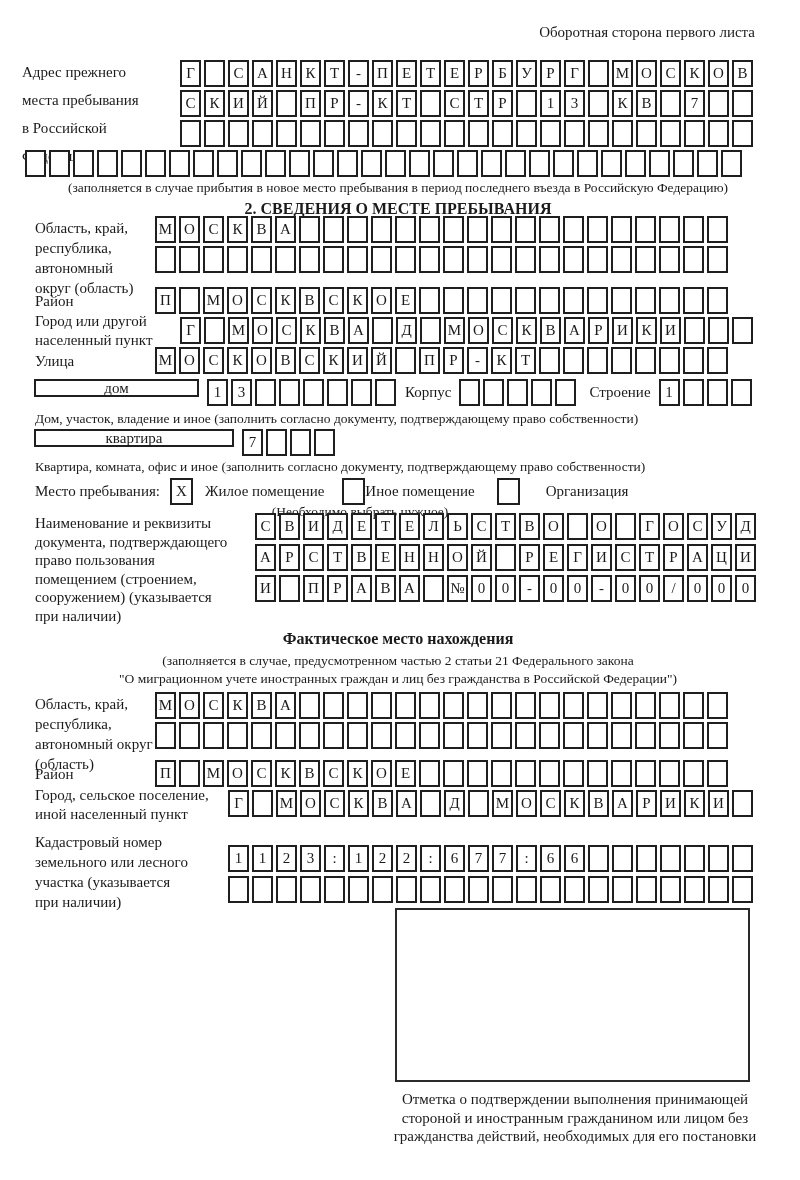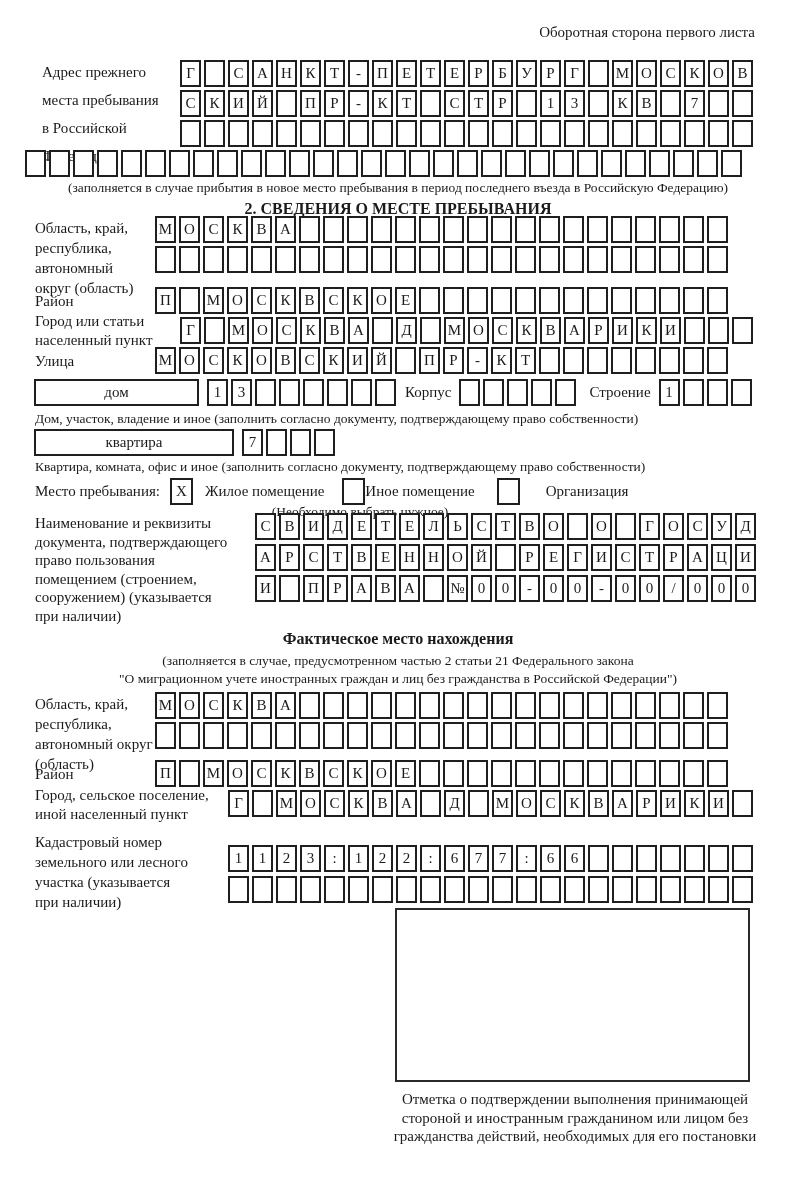--- a/index.html
+++ b/index.html
@@ -13,39 +13,39 @@
     box-sizing:border-box;display:inline-flex;align-items:center;justify-content:center;
     width:21px;height:27px;border:2px solid #1f1f1f;margin-right:3px;
     font-size:15px;flex:0 0 auto;background:#fff;
   }
   .lbl{font-size:15px;line-height:20px;}
   .lbl-lg{font-size:15px;line-height:28px;}
   .note{font-size:13.5px;}
   .center{width:796px;text-align:center;left:0;}
   .hdr{font-weight:bold;font-size:16px;}
   .bigbox{
-    box-sizing:border-box;border:2px solid #1f1f1f;height:27px;
+    box-sizing:border-box;border:2px solid #1f1f1f;height:18px;
     display:inline-flex;align-items:center;justify-content:center;
     font-size:15px;flex:0 0 auto;background:#fff;
   }
   .chk{
     box-sizing:border-box;width:23px;height:27px;border:2px solid #1f1f1f;
     display:inline-flex;align-items:center;justify-content:center;font-size:15px;flex:0 0 auto;
   }
   .inl-lbl{font-size:15px;line-height:27px;flex:0 0 auto;}
   .stamp{box-sizing:border-box;border:2px solid #2a2a2a;background:#fff;}
   .cap{font-size:14px;line-height:18.5px;text-align:center;}
   .doc-lines div, .ml div{font-size:15px;}
 </style>
 </head>
 <body>
 
 <div class="abs lbl" style="top:22px;left:0;width:755px;text-align:right;">Оборотная сторона первого листа</div>
 
-<div class="abs lbl-lg ml" style="top:58px;left:42px;width:145px;">
+<div class="abs lbl-lg ml" style="top:58px;left:22px;width:145px;">
     <div>Адрес прежнего</div>
     <div>места пребывания</div>
     <div>в Российской</div>
     <div>Федерации</div>
   </div>
 <div class="abs row" style="top:60px;left:180px;">
     <span class="cell">Г</span>
     <span class="cell"></span>
     <span class="cell">С</span>
     <span class="cell">А</span>
@@ -239,21 +239,21 @@
     <span class="cell"></span>
     <span class="cell"></span>
     <span class="cell"></span>
     <span class="cell"></span>
     <span class="cell"></span>
     <span class="cell"></span>
     <span class="cell"></span>
   </div>
 
 <div class="abs lbl ml" style="top:312px;left:35px;width:145px;line-height:19px;">
-    <div>Город или статьи</div>
+    <div>Город или другой</div>
     <div>населенный пункт</div>
   </div>
 <div class="abs row" style="top:317px;left:180px;">
     <span class="cell">Г</span>
     <span class="cell"></span>
     <span class="cell">М</span>
     <span class="cell">О</span>
     <span class="cell">С</span>
     <span class="cell">К</span>
     <span class="cell">В</span>

